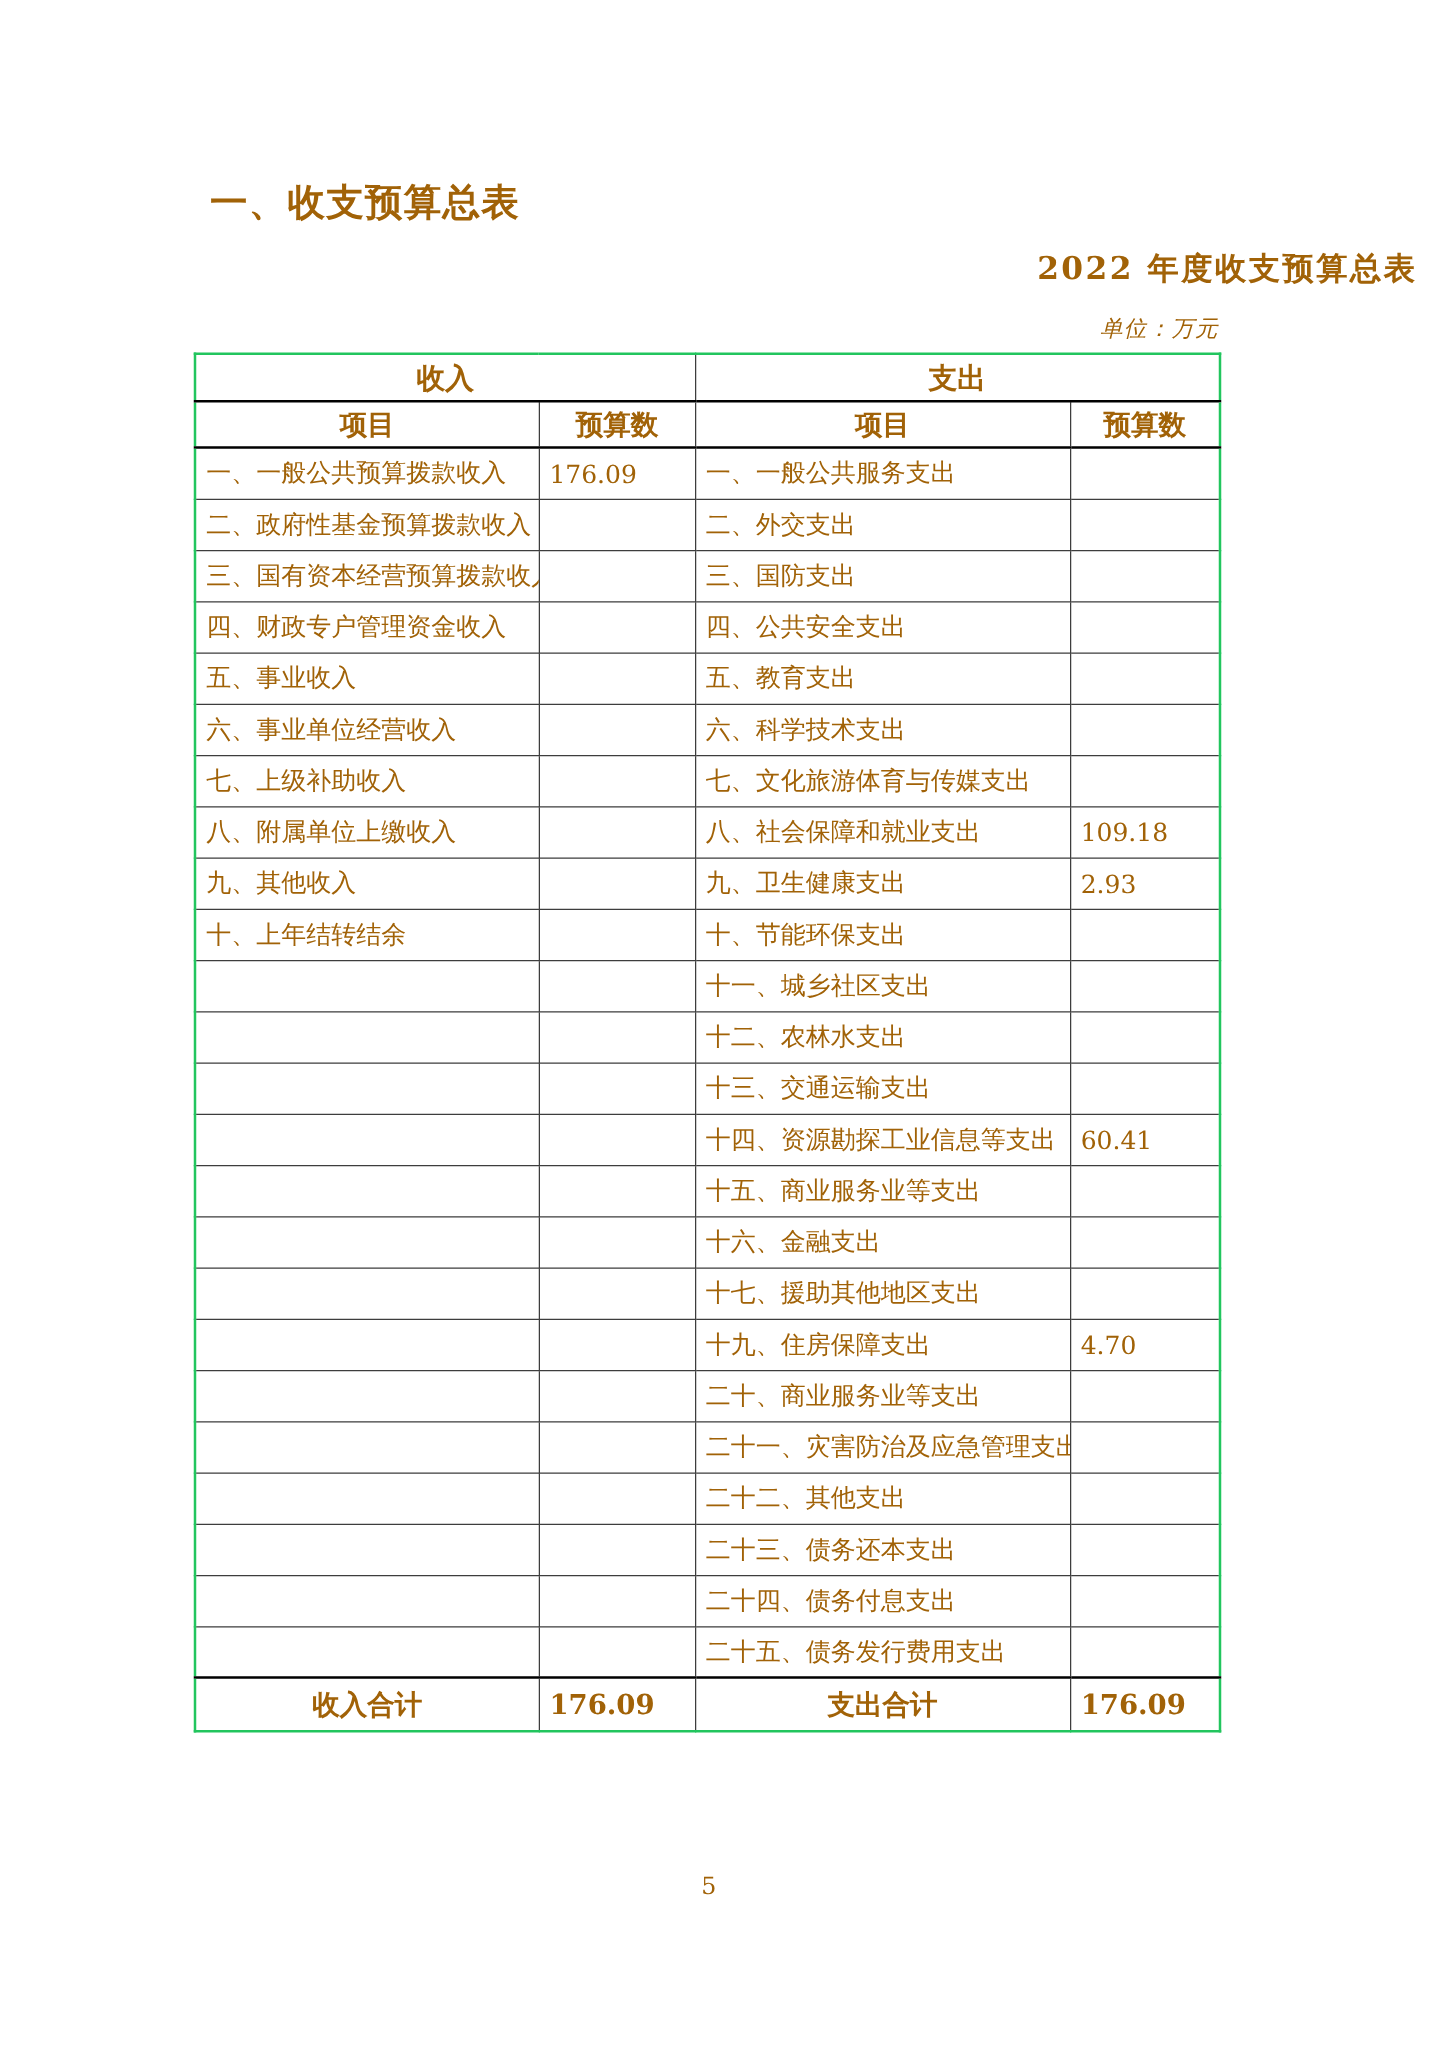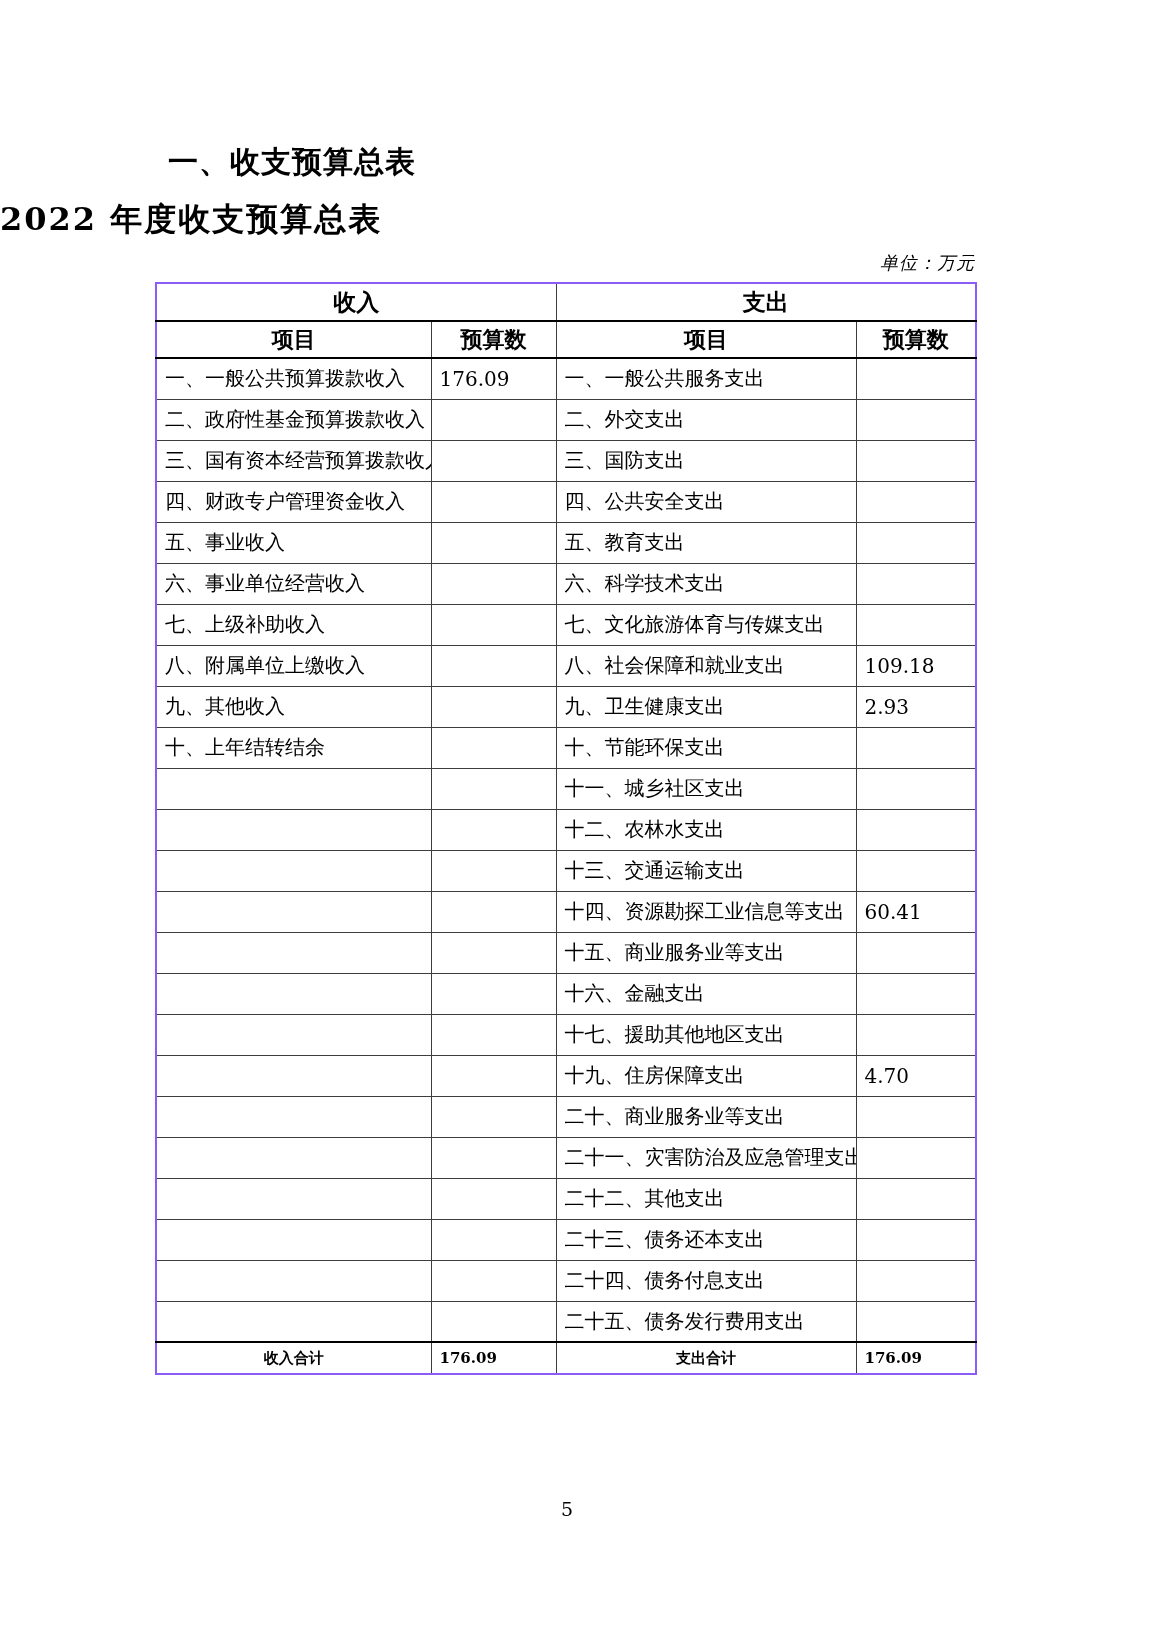--- a/index.html
+++ b/index.html
@@ -1,62 +1,62 @@
 <!DOCTYPE html>
 <html><head>
 <meta charset="utf-8">
 <style>
   html,body{margin:0;padding:0;background:#ffffff;}
   .page{
     position:relative;
     width:1157px;height:1637px;
     background:#ffffff;
-    color:#000000;
+    color:#a16207;
     font-family:"DejaVu Serif","Liberation Serif",serif;
     overflow:hidden;
   }
   .section-heading{
     position:absolute;left:168px;top:142px;
     font-family:"DejaVu Sans","Liberation Sans",sans-serif;
     font-size:30px;font-weight:bold;letter-spacing:1px;
   }
   .doc-title{
     position:absolute;left:0;top:198px;width:1134px;
-    text-align:left;
-    font-size:32px;font-weight:bold;letter-spacing:2px;
+    text-align:right;
+    font-size:25px;font-weight:bold;letter-spacing:2px;
   }
   .unit-label{
     position:absolute;top:251px;right:182px;
     font-size:18px;letter-spacing:1px;font-style:italic;
   }
   table.budget{
     position:absolute;left:155px;top:282px;
     width:820px;border-collapse:collapse;table-layout:fixed;
-    border:2px solid #8b5cf6;
+    border:2px solid #22c55e;
     font-size:20px;
   }
   table.budget th,table.budget td{
     border:1px solid #3d3d3d;
     padding:0 8px;
     overflow:hidden;white-space:nowrap;
     box-sizing:border-box;
   }
   tr.group-header th{
     height:38px;font-size:23px;font-weight:bold;text-align:center;
     border-bottom-width:2px;border-bottom-color:#000;
   }
   tr.col-header th{
     height:37px;font-size:22px;font-weight:bold;text-align:center;
     border-bottom-width:2px;border-bottom-color:#000;
   }
   tbody td{height:41px;}
   td.item{text-align:left;padding-left:14px;margin-top:28px;}
   td.num{text-align:left;padding-right:9px;font-family:"DejaVu Serif","Liberation Serif",serif;}
   tr.totals td{
-    height:32px;font-weight:bold;font-size:15px;
+    height:43px;font-weight:bold;font-size:22px;
     border-top-width:2px;border-top-color:#000;
   }
   tr.totals td.label{text-align:center;}
   .page-number{
     position:absolute;left:0;top:1498px;width:1134px;
     text-align:center;font-size:19px;
   }
 </style>
 </head>
 <body>

